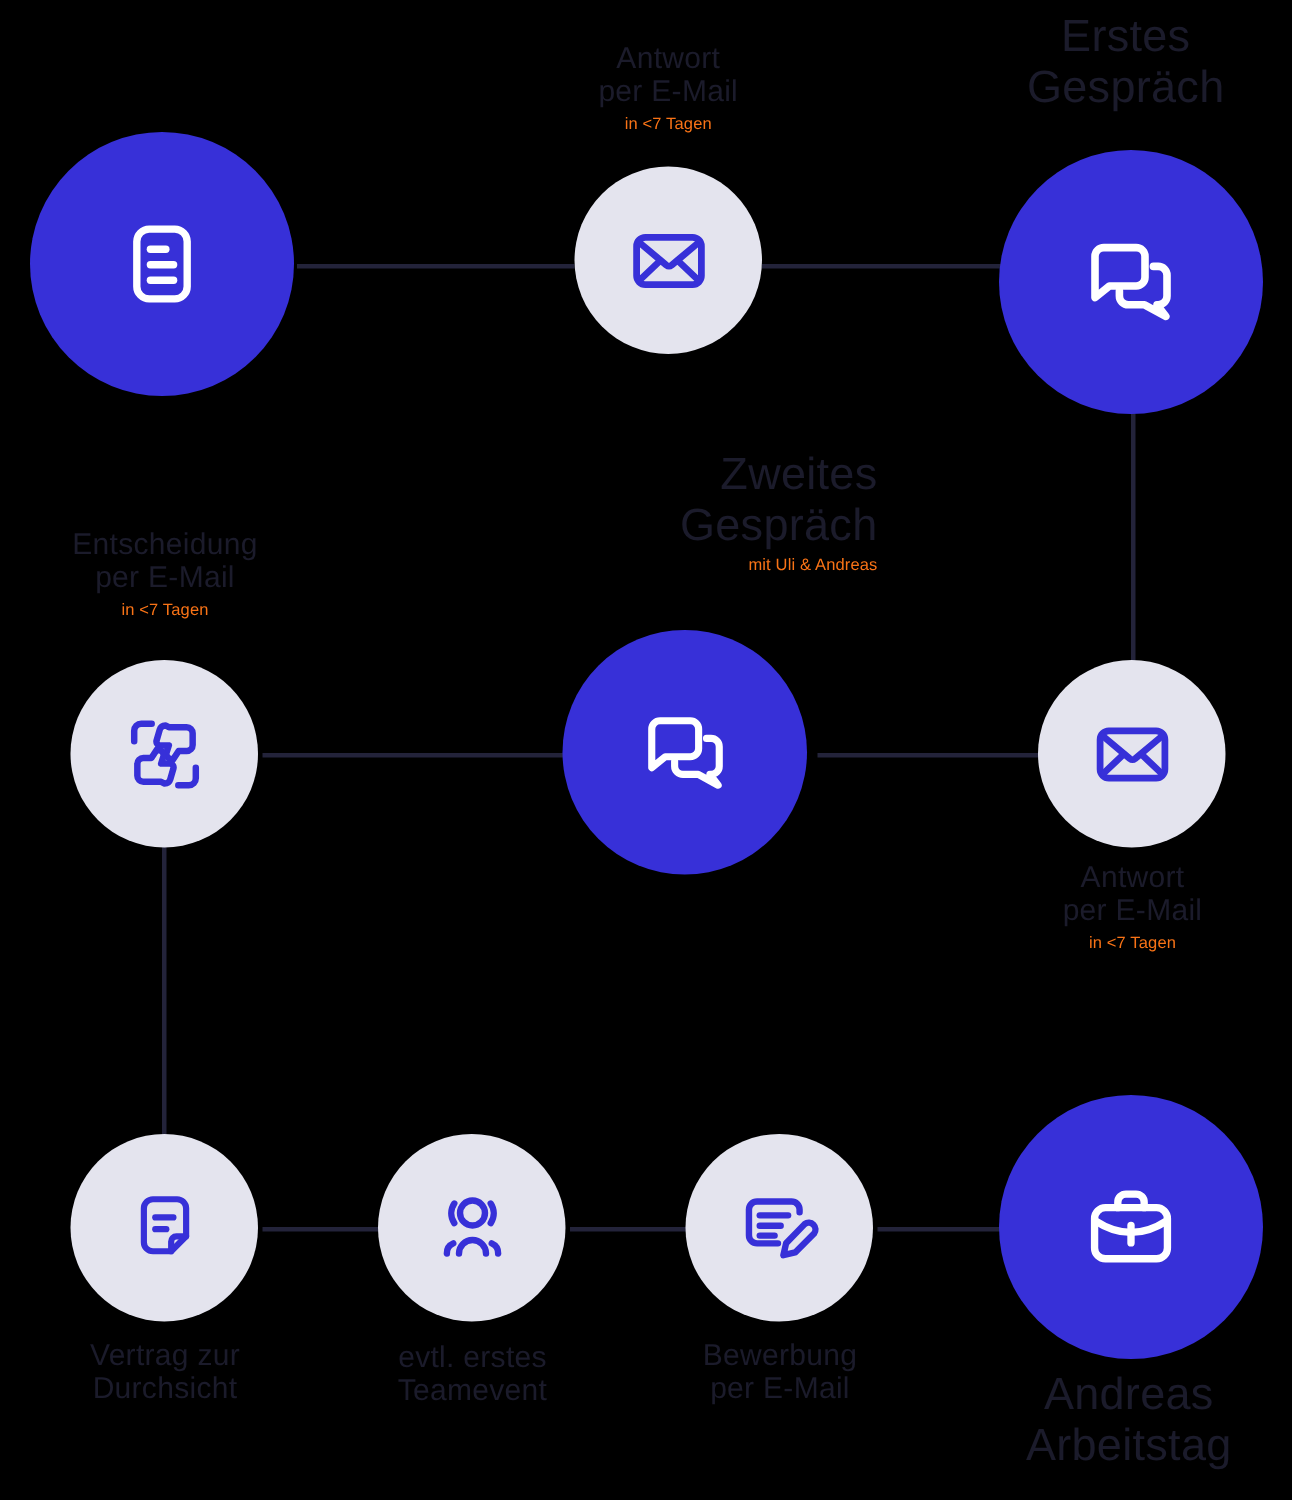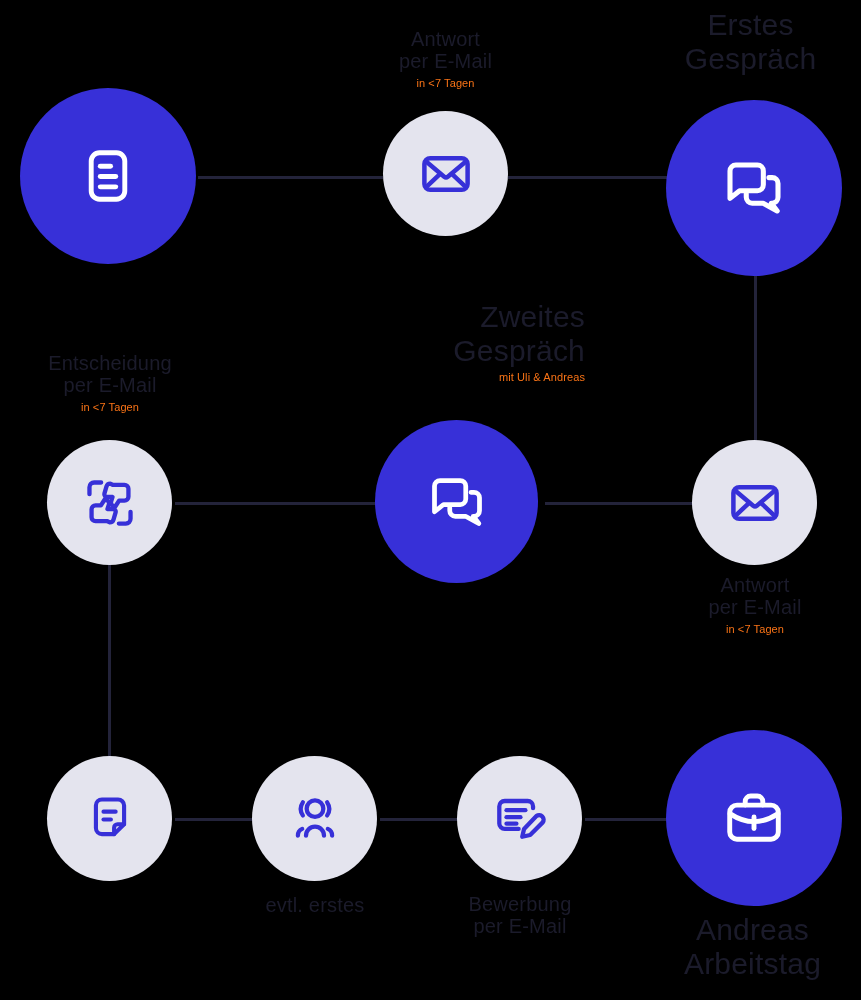--- a/index.html
+++ b/index.html
@@ -142,35 +142,40 @@
   <div class="node light" style="left:47px;top:756px;width:125px;height:125px;">
     <span>
       <svg width="52" height="52" viewBox="0 0 24 24" fill="none" stroke="#3730d8" stroke-width="1.9" stroke-linecap="round" stroke-linejoin="round">
         <path d="M5.5 5.8a2.8 2.8 0 0 1 2.8-2.8h7.4a2.8 2.8 0 0 1 2.8 2.8v8.6l-4.6 4.6H8.3a2.8 2.8 0 0 1-2.8-2.8z"></path>
         <path d="M18.5 14.4h-3a1.6 1.6 0 0 0-1.6 1.6v3"></path>
         <line x1="9" y1="8.6" x2="14.6" y2="8.6"></line>
         <line x1="9" y1="12.2" x2="12.4" y2="12.2"></line>
       </svg>
     </span>
   </div>
+  <div class="label" style="left:15px;top:893px;width:190px;">
+    <span class="mid">Vertrag zur</span>
+    <span class="mid">Durchsicht</span>
+  </div>
 
   <div class="node light" style="left:252px;top:756px;width:125px;height:125px;">
     <span>
       <svg width="54" height="54" viewBox="0 0 24 24" fill="none" stroke="#3730d8" stroke-width="1.9" stroke-linecap="round" stroke-linejoin="round">
         <circle cx="12" cy="7.4" r="3.7"></circle>
         <path d="M6.6 4.6a5.2 5.2 0 0 0 0 5.8"></path>
         <path d="M17.4 4.6a5.2 5.2 0 0 1 0 5.8"></path>
         <path d="M8 19.4a4 4 0 0 1 8 0"></path>
         <path d="M4.4 19.4a3.2 3.2 0 0 1 1.9-3"></path>
         <path d="M19.6 19.4a3.2 3.2 0 0 0-1.9-3"></path>
       </svg>
     </span>
   </div>
   <div class="label" style="left:220px;top:894px;width:190px;">
     <span class="mid">evtl. erstes</span>
+    <span class="mid">Teamevent</span>
   </div>
 
   <div class="node light" style="left:457px;top:756px;width:125px;height:125px;">
     <span>
       <svg width="54" height="54" viewBox="0 0 24 24" fill="none" stroke="#3730d8" stroke-width="1.9" stroke-linecap="round" stroke-linejoin="round">
         <path d="M17.8 7.2V6.4a2.4 2.4 0 0 0-2.4-2.4H5.2A2.4 2.4 0 0 0 2.8 6.4v7.6a2.4 2.4 0 0 0 2.4 2.4h6.2"></path>
         <line x1="6" y1="8.1" x2="14.4" y2="8.1"></line>
         <line x1="6" y1="11.2" x2="12.2" y2="11.2"></line>
         <line x1="6" y1="14.1" x2="10.4" y2="14.1"></line>
         <path d="M19.3 10.7a2 2 0 0 1 2.8 2.8l-5.6 5.6-3.5.8.8-3.5z"></path>

